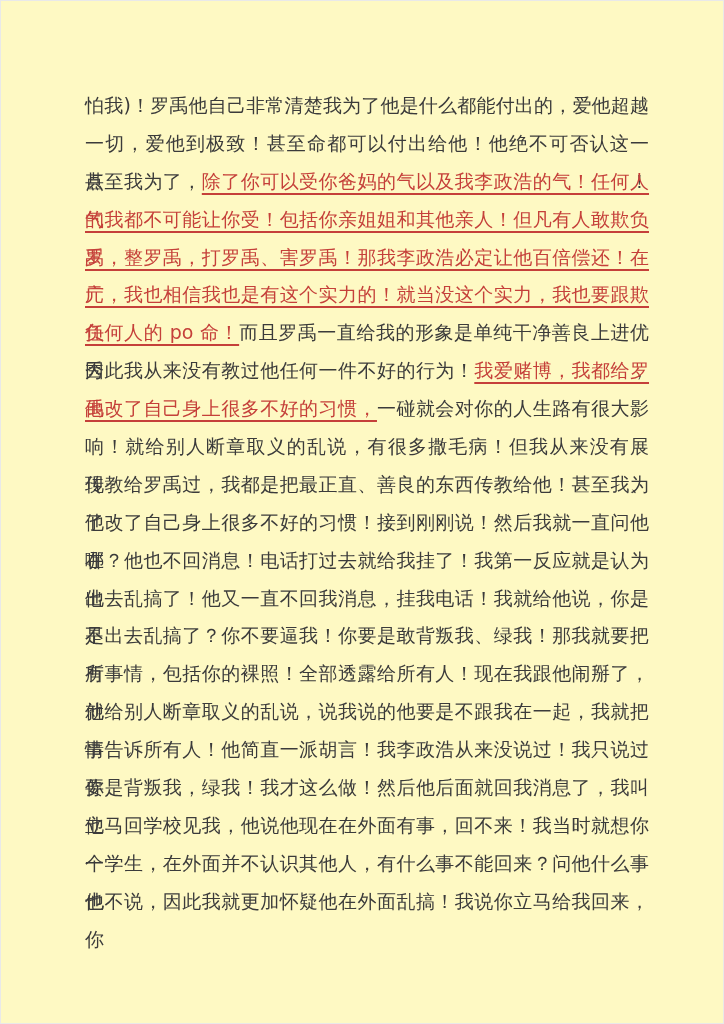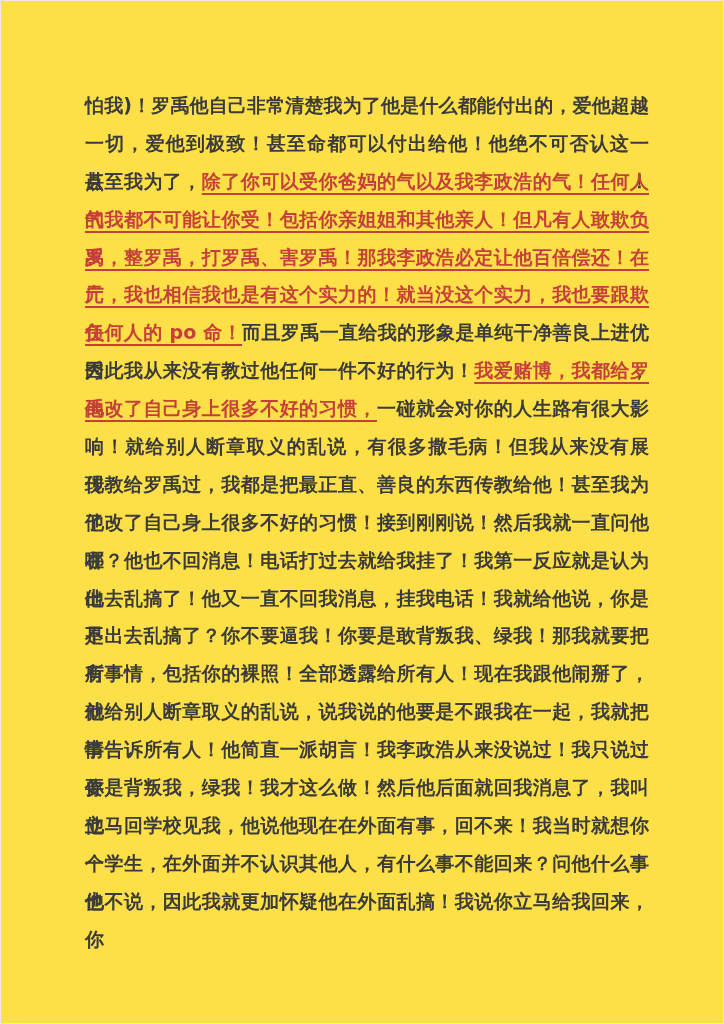--- a/index.html
+++ b/index.html
@@ -4,25 +4,24 @@
 <style>
   html, body { margin: 0; padding: 0; }
   body {
     width: 724px; height: 1024px;
     background: #f4f4f4;
     font-family: "DejaVu Sans", sans-serif;
   }
   .page {
     position: relative;
     width: 722px; height: 1022px;
-    background: #fde047;
+    background: #fef9c3;
     border: 1px solid #e9e9e9;
     box-sizing: content-box;
     overflow: hidden;
-    font-weight: bold;
   }
   .doc-text {
     position: absolute;
     left: 84px; top: 86px;
     width: 564px;
   }
   .line {
     height: 37.9px;
     line-height: 37.9px;
     font-size: 19px;

